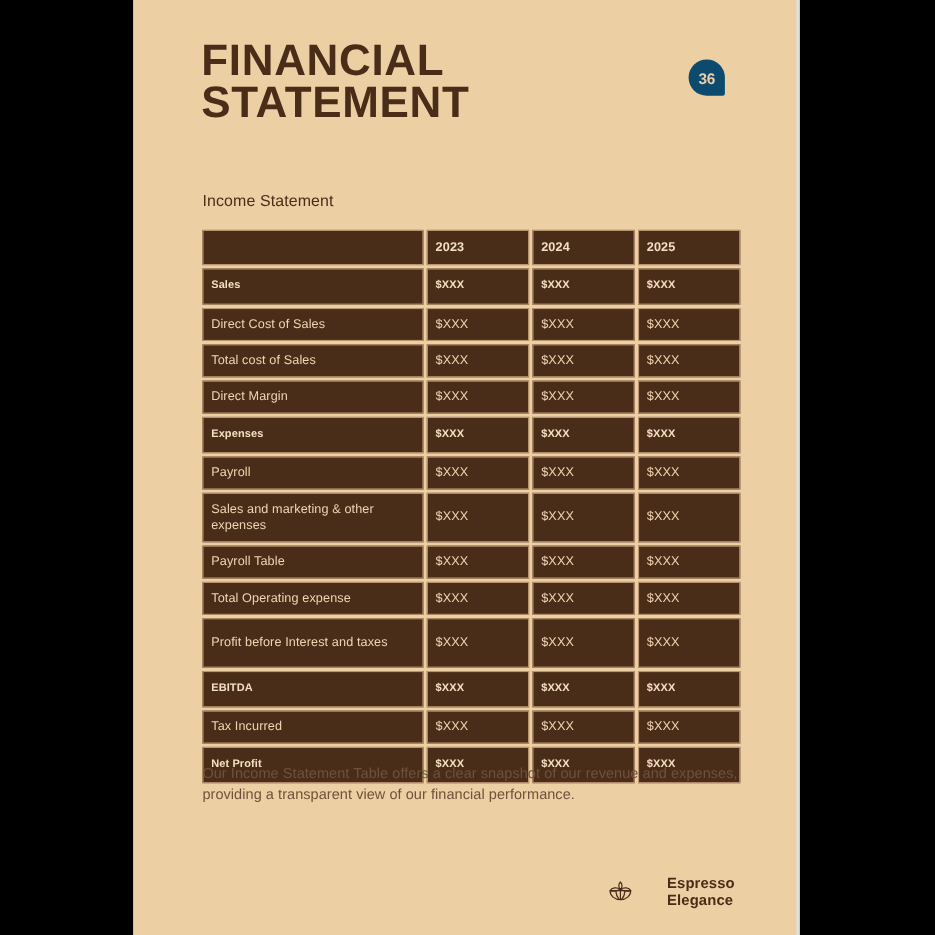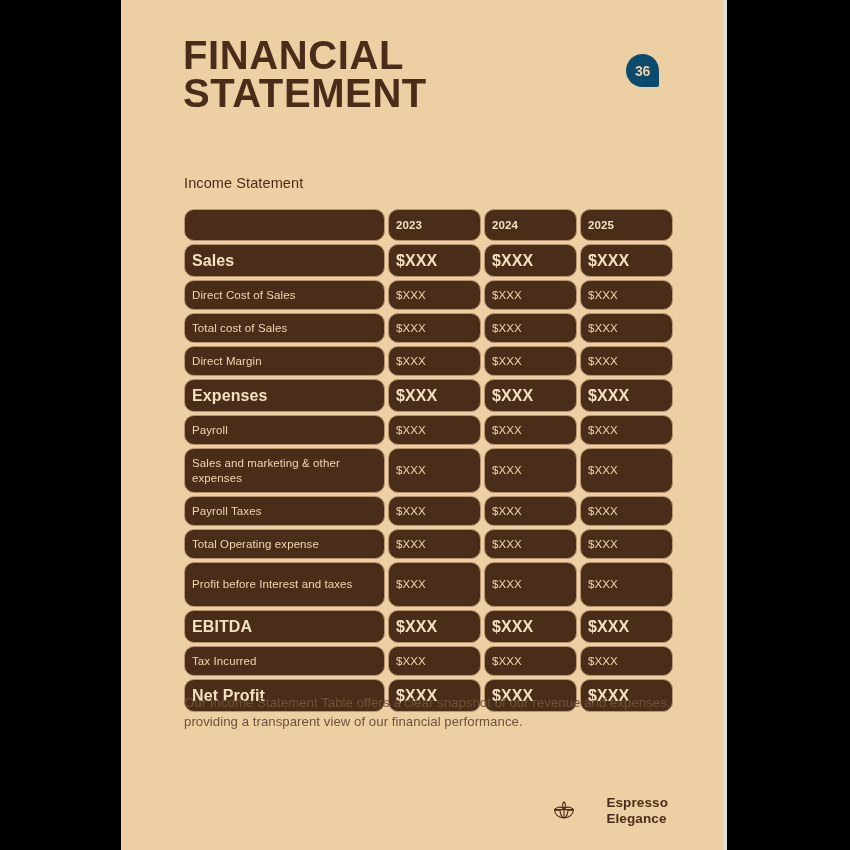--- a/index.html
+++ b/index.html
@@ -106,35 +106,35 @@
   .trow {
     display: flex;
     gap: 3px;
     width: 100%;
   }
 
   .cell {
     background: #4A2D18;
     color: #EFD6B2;
     border: 1px solid #b89470;
-    border-radius: 10px;
+    border-radius: 0;
     font-size: 11.5px;
     display: flex;
     align-items: center;
     padding: 0 7px;
     line-height: 1.25;
     letter-spacing: 0.1px;
   }
 
   .c-label { flex: 0 0 201px; }
   .c-val   { flex: 0 0 93px; }
 
   .trow.r-head  .cell { height: 32px; }
   .trow.r-norm  .cell { height: 30px; }
-  .trow.r-bold  .cell { height: 33px; font-weight: 700; font-size: 16px; color: #F3DFC2; }
+  .trow.r-bold  .cell { height: 33px; font-weight: 700; font-size: 10px; color: #F3DFC2; }
   .trow.r-tall  .cell { height: 45px; }
   .trow.r-tall .c-val { align-items: center; }
 
   .trow.r-head .cell { font-weight: 700; font-size: 11.5px; color: #F3DFC2; }
 
   .wrap2 { white-space: normal; }
 
   
   .note {
     position: absolute;
@@ -231,21 +231,21 @@
             <div class="cell c-val">$XXX</div>
             <div class="cell c-val">$XXX</div>
           </div>
           <div class="trow r-tall">
             <div class="cell c-label wrap2">Sales and marketing &amp; other expenses</div>
             <div class="cell c-val">$XXX</div>
             <div class="cell c-val">$XXX</div>
             <div class="cell c-val">$XXX</div>
           </div>
           <div class="trow r-norm">
-            <div class="cell c-label wrap2">Payroll Taxes</div>
+            <div class="cell c-label wrap2">Payroll Table</div>
             <div class="cell c-val">$XXX</div>
             <div class="cell c-val">$XXX</div>
             <div class="cell c-val">$XXX</div>
           </div>
           <div class="trow r-norm">
             <div class="cell c-label wrap2">Total Operating expense</div>
             <div class="cell c-val">$XXX</div>
             <div class="cell c-val">$XXX</div>
             <div class="cell c-val">$XXX</div>
           </div>

